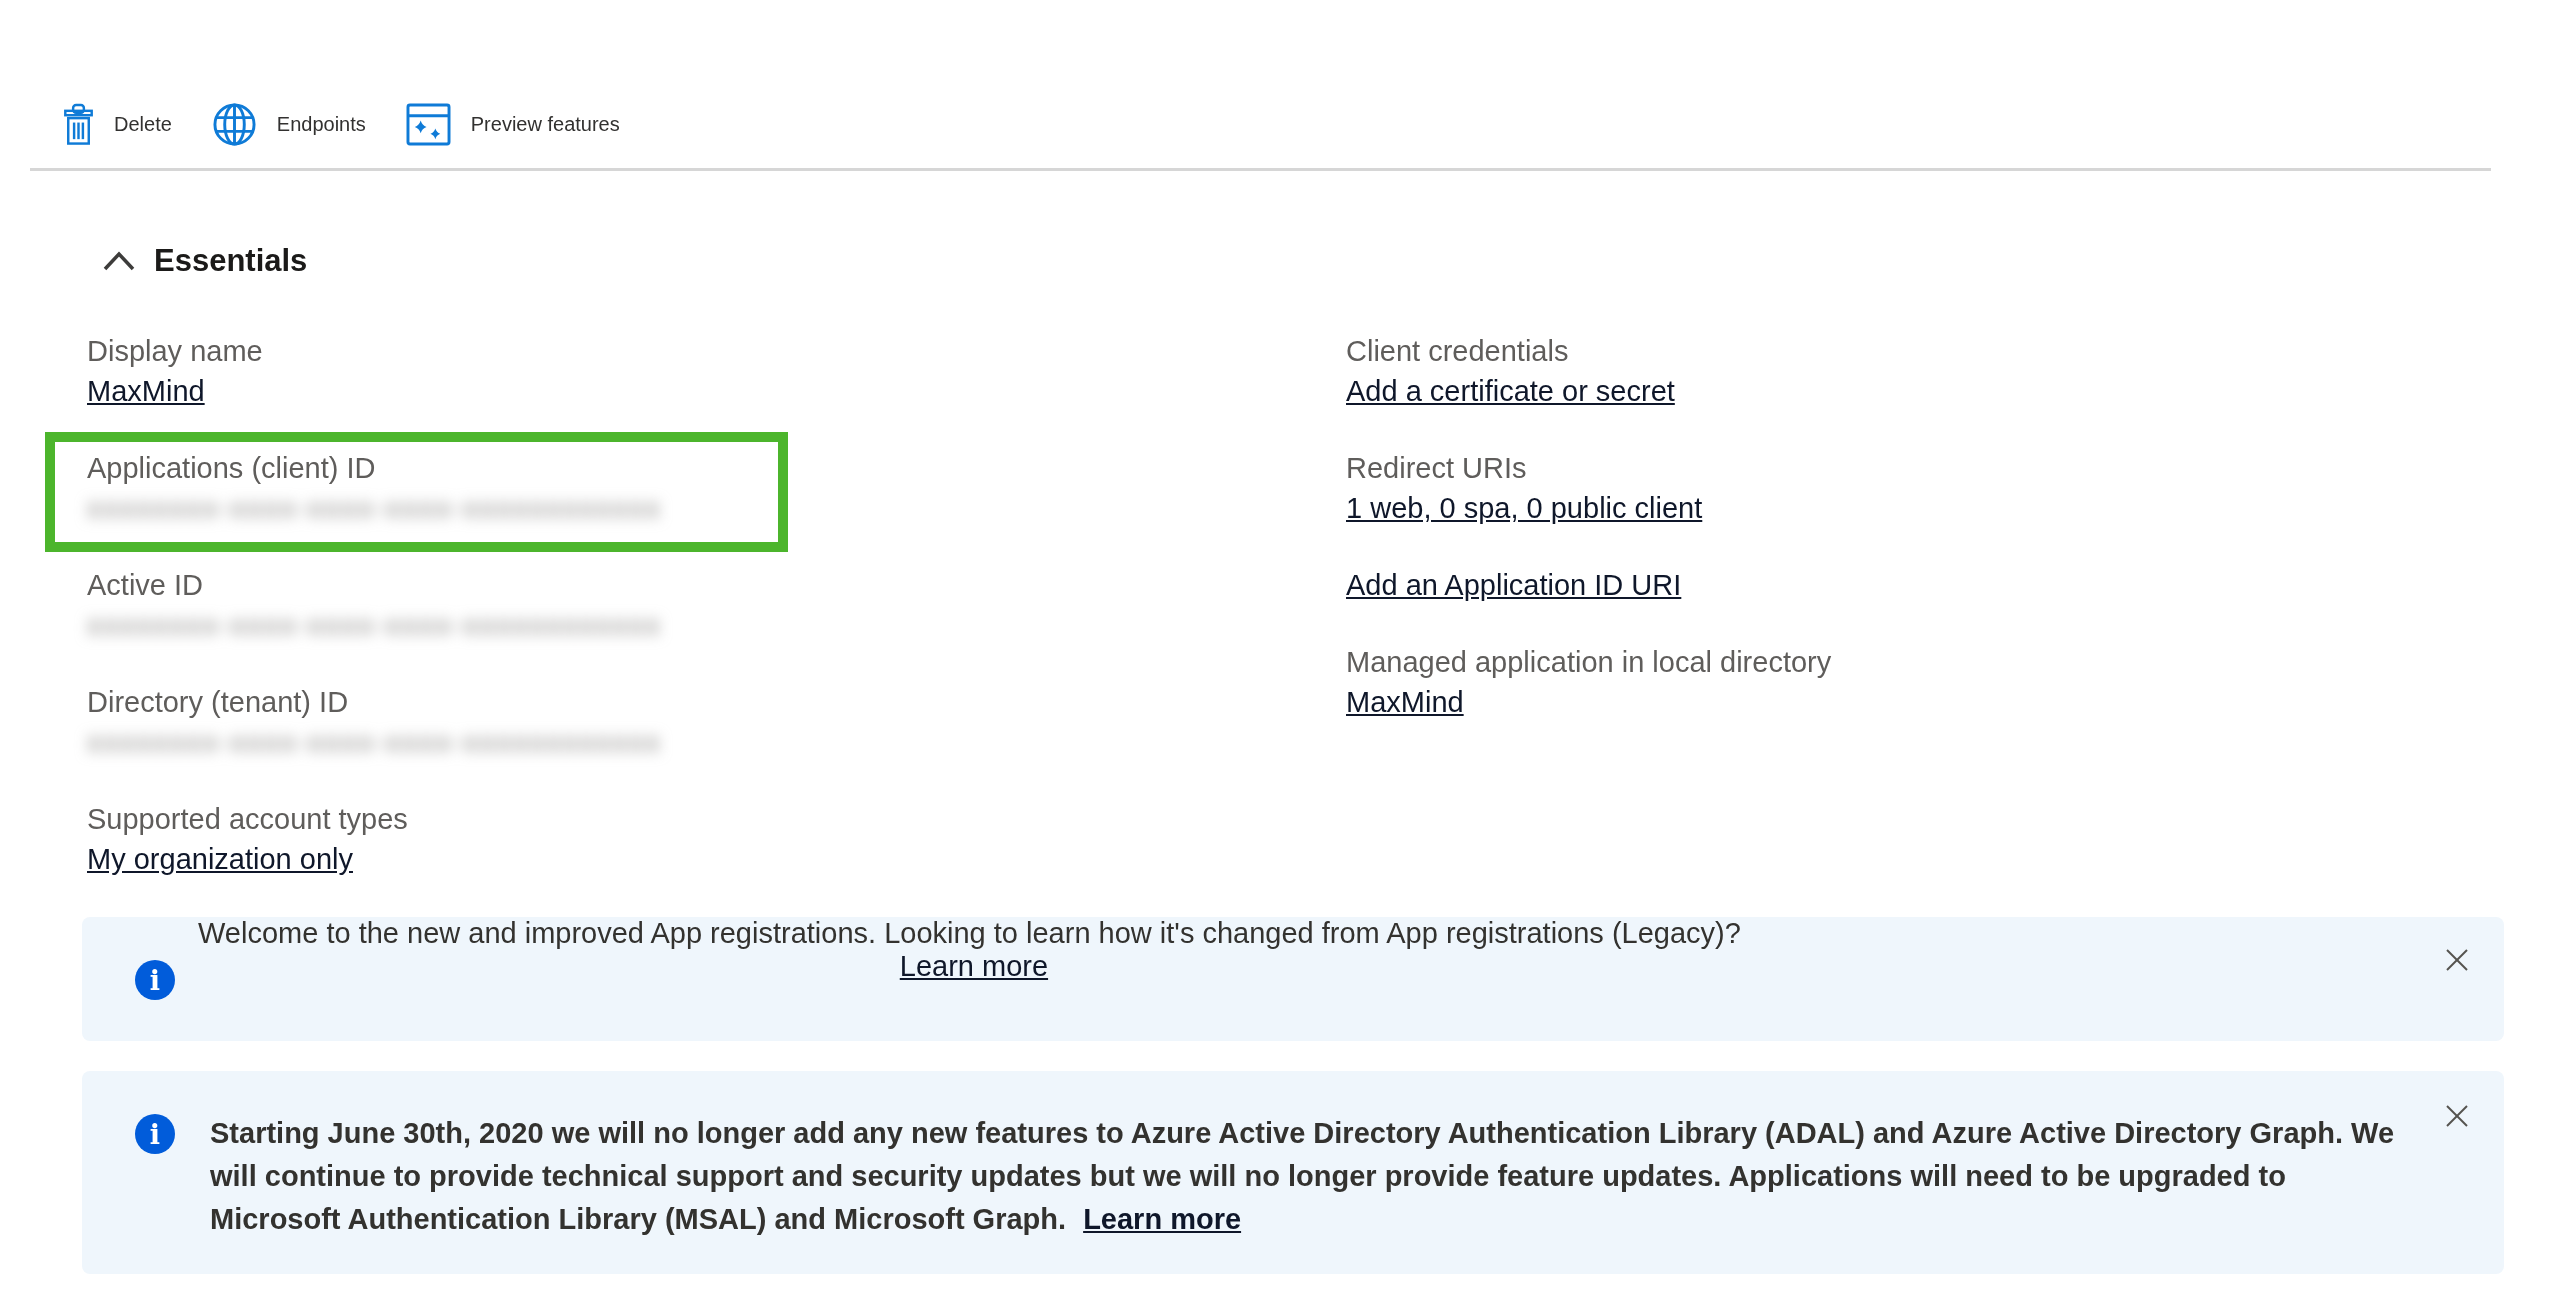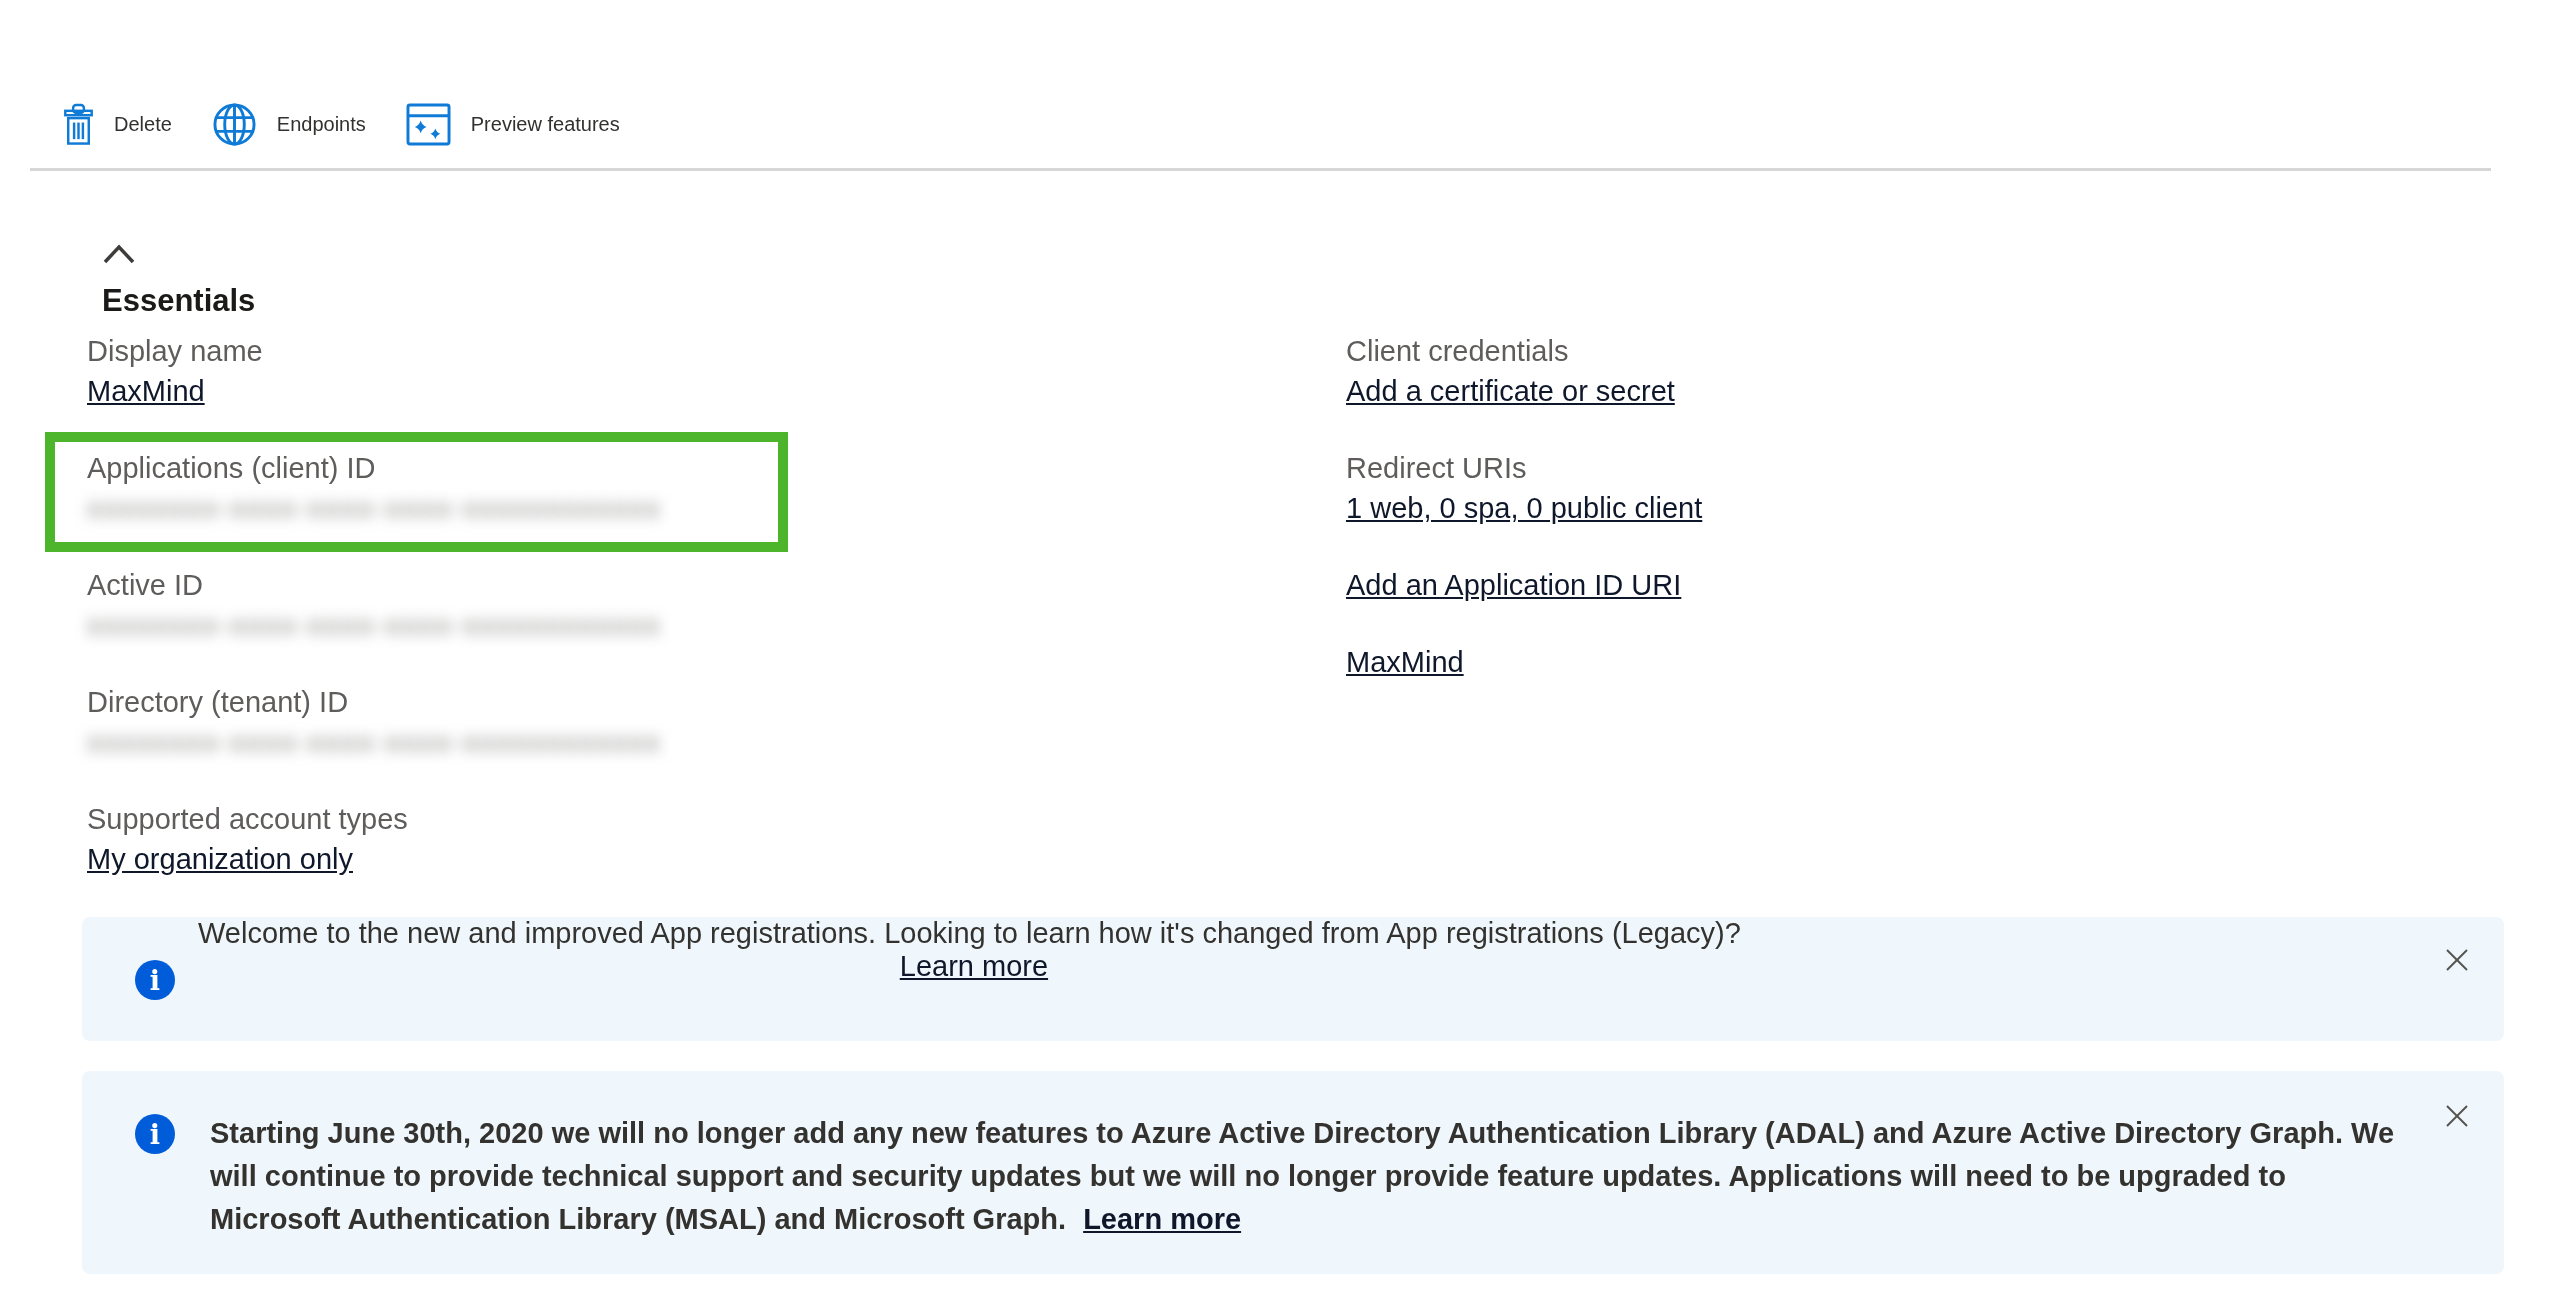--- a/index.html
+++ b/index.html
@@ -7,22 +7,22 @@
     position:relative;width:2576px;height:1303px;background:#ffffff;overflow:hidden;
     font-family:"Liberation Sans","DejaVu Sans",sans-serif;color:#323130;
   }
   
   .toolbar{position:absolute;left:63px;top:100px;height:49px;display:flex;align-items:center;gap:40px;}
   .tb-item{display:flex;align-items:center;gap:20px;background:none;border:none;padding:0;cursor:pointer;
     font-family:inherit;font-size:20px;color:#323130;line-height:49px;}
   .tb-item svg{display:block;}
   .toolbar-divider{position:absolute;left:30px;top:168px;width:2461px;height:3px;background:#d6d6d6;}
   
-  .essentials{position:absolute;left:102px;top:243px;display:flex;align-items:flex-start;gap:18px;
-    background:none;border:none;padding:0;cursor:pointer;font-family:inherit;flex-direction:column;}
+  .essentials{position:absolute;left:102px;top:243px;display:flex;align-items:center;gap:18px;
+    background:none;border:none;padding:0;cursor:pointer;font-family:inherit;}
   .essentials .ttl{font-size:31px;font-weight:600;color:#1b1a19;}
   
   .col{position:absolute;top:334px;}
   .col-left{left:87px;width:1137px;}
   .col-right{left:1346px;width:1186px;}
   .field-row{margin-bottom:43px;}
   .field-label{font-size:29px;line-height:34px;color:#5f5d5b;}
   .field-value{margin-top:6px;font-size:29px;line-height:34px;}
   .field-link{color:#0f172a;text-decoration:underline;cursor:pointer;margin-top:6px;}
   .masked{display:inline-block;color:#8a8886;filter:blur(7px);letter-spacing:2px;user-select:none;}
@@ -122,20 +122,21 @@
       <div class="field-value"><a class="field-link">Add a certificate or secret</a></div>
     </div>
     <div class="field-row">
       <div class="field-label">Redirect URIs</div>
       <div class="field-value"><a class="field-link">1 web, 0 spa, 0 public client</a></div>
     </div>
     <div class="field-row">
       <div class="field-value"><a class="field-link">Add an Application ID URI</a></div>
     </div>
     <div class="field-row">
+      <div class="field-label">Managed application in local directory</div>
       <div class="field-value"><a class="field-link">MaxMind</a></div>
     </div>
   </div>
 
   <div class="banner banner-1">
     <div class="info-icon"></div>
     <div class="banner-text">
       <span>Welcome to the new and improved App registrations. Looking to learn how it's changed from App registrations (Legacy)?</span>
       <a class="banner-link">Learn more</a>
     </div>

